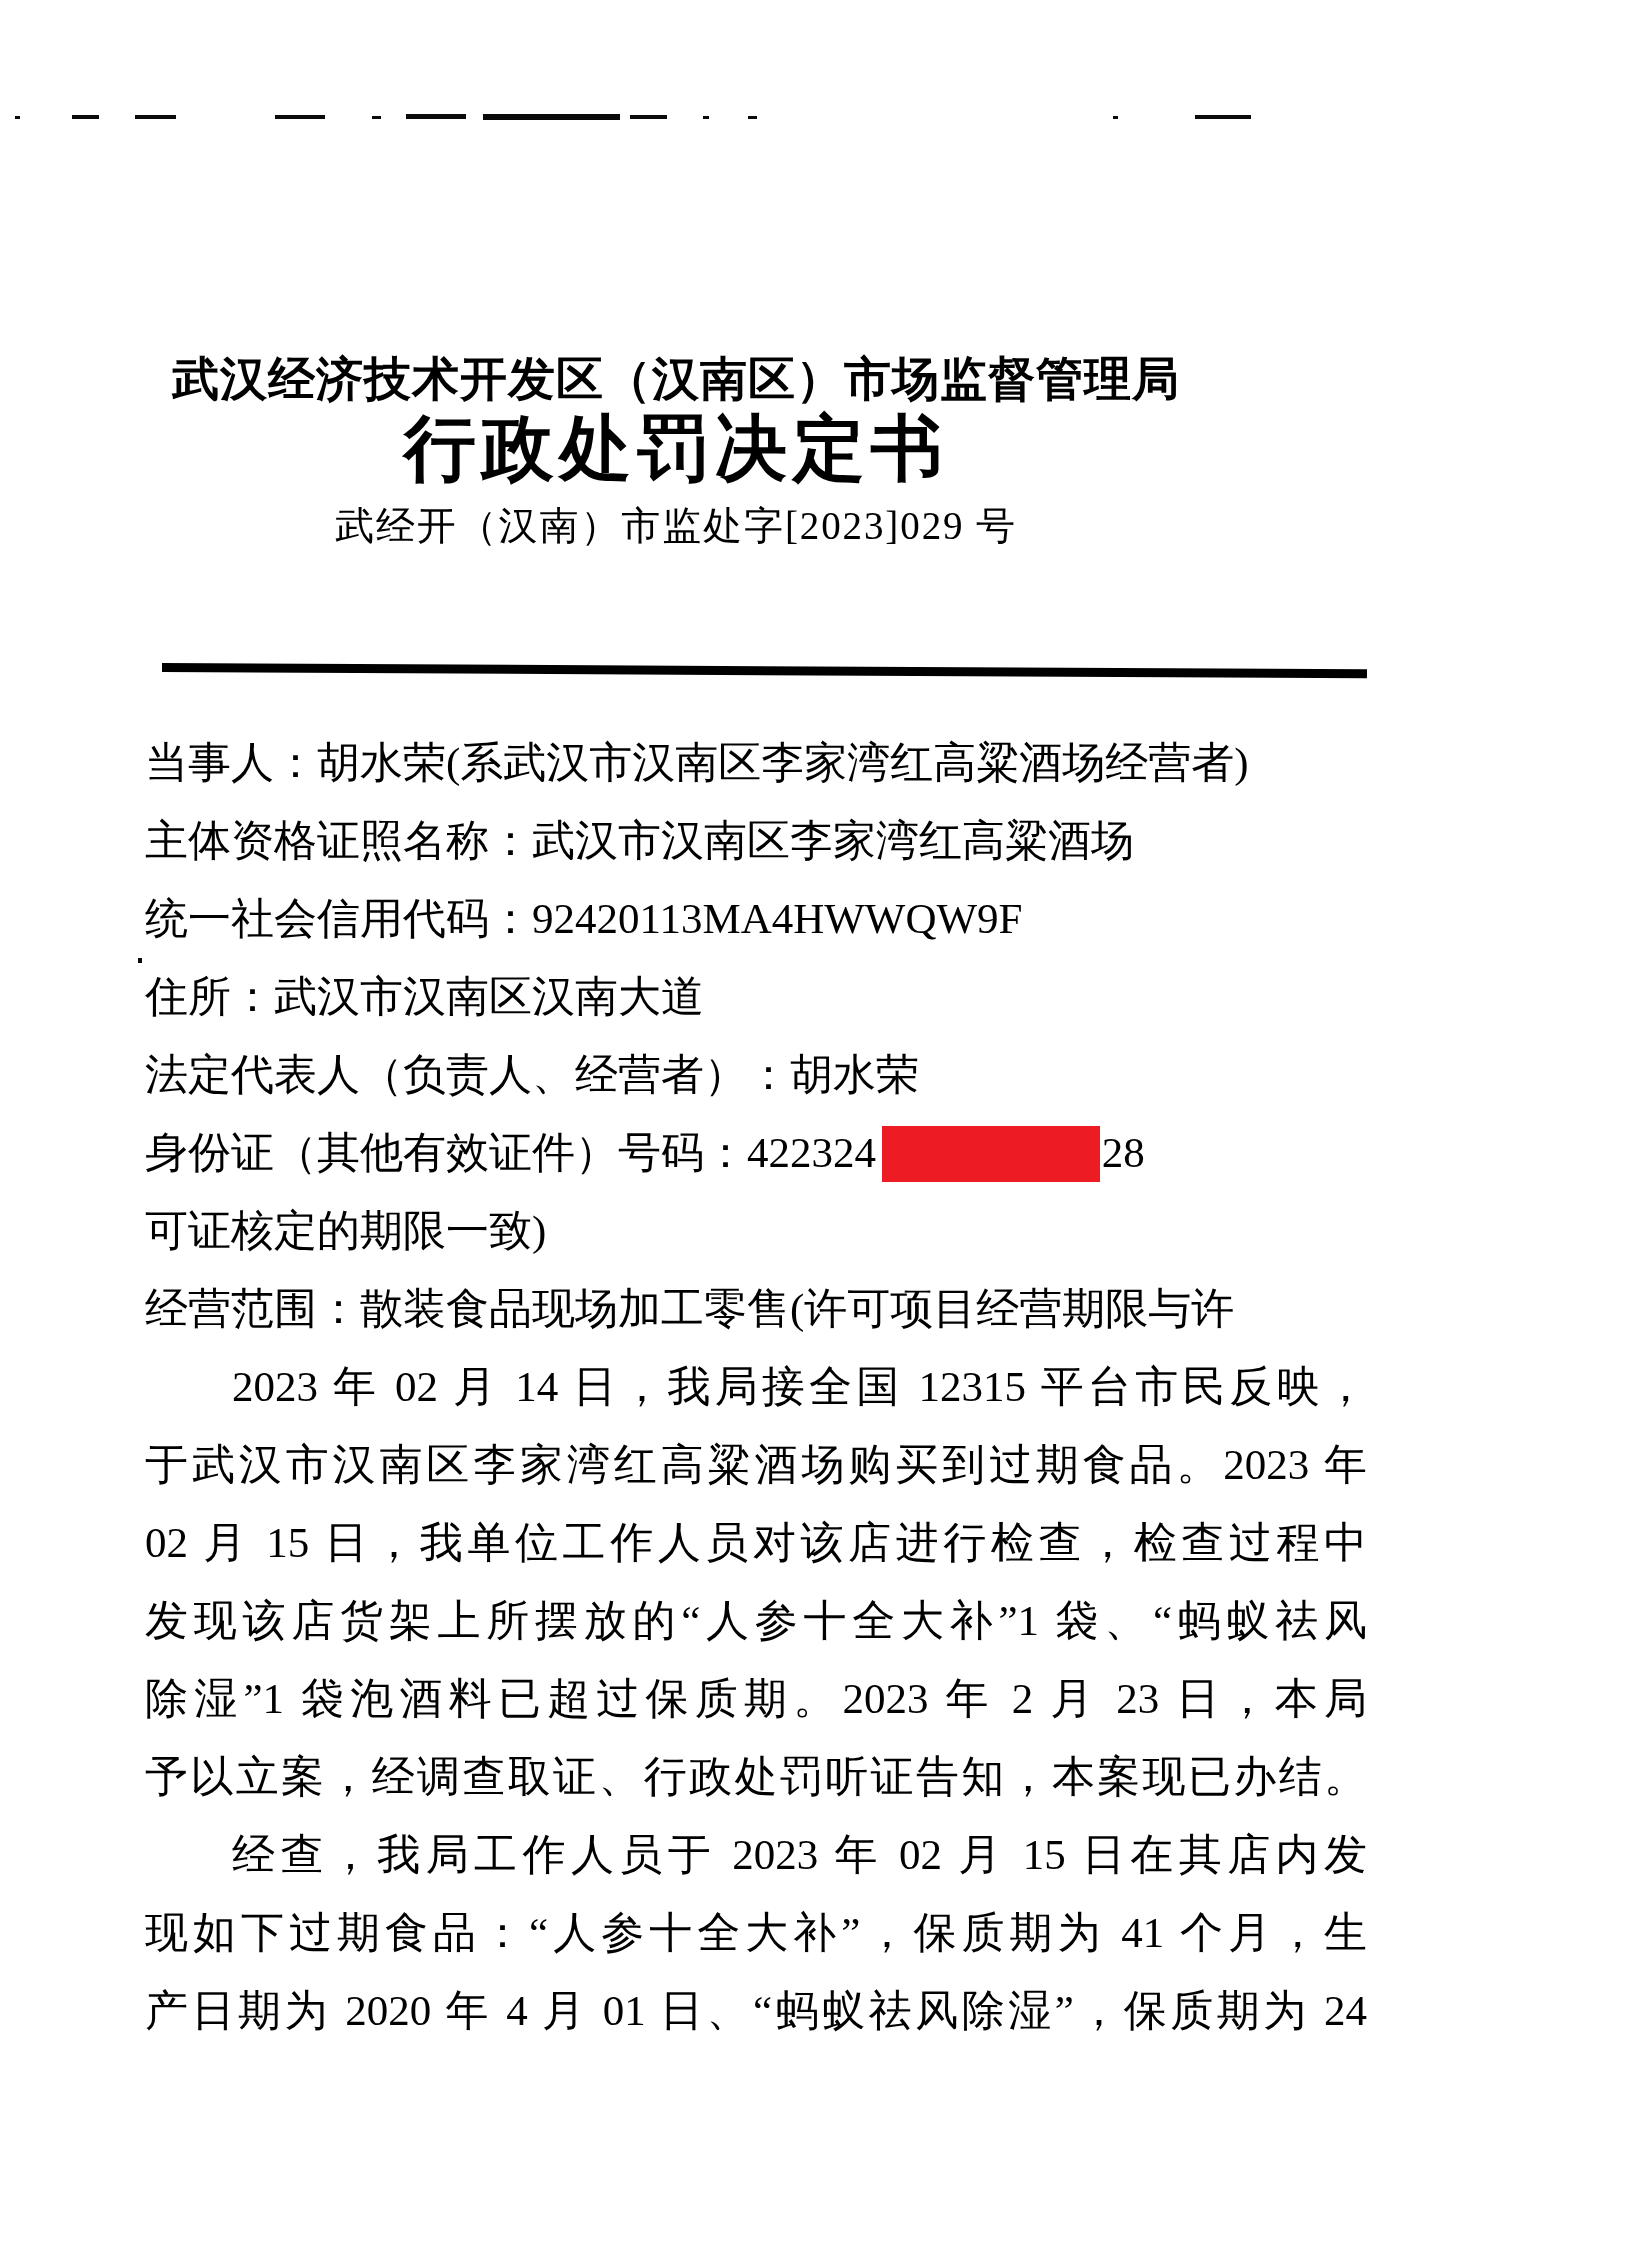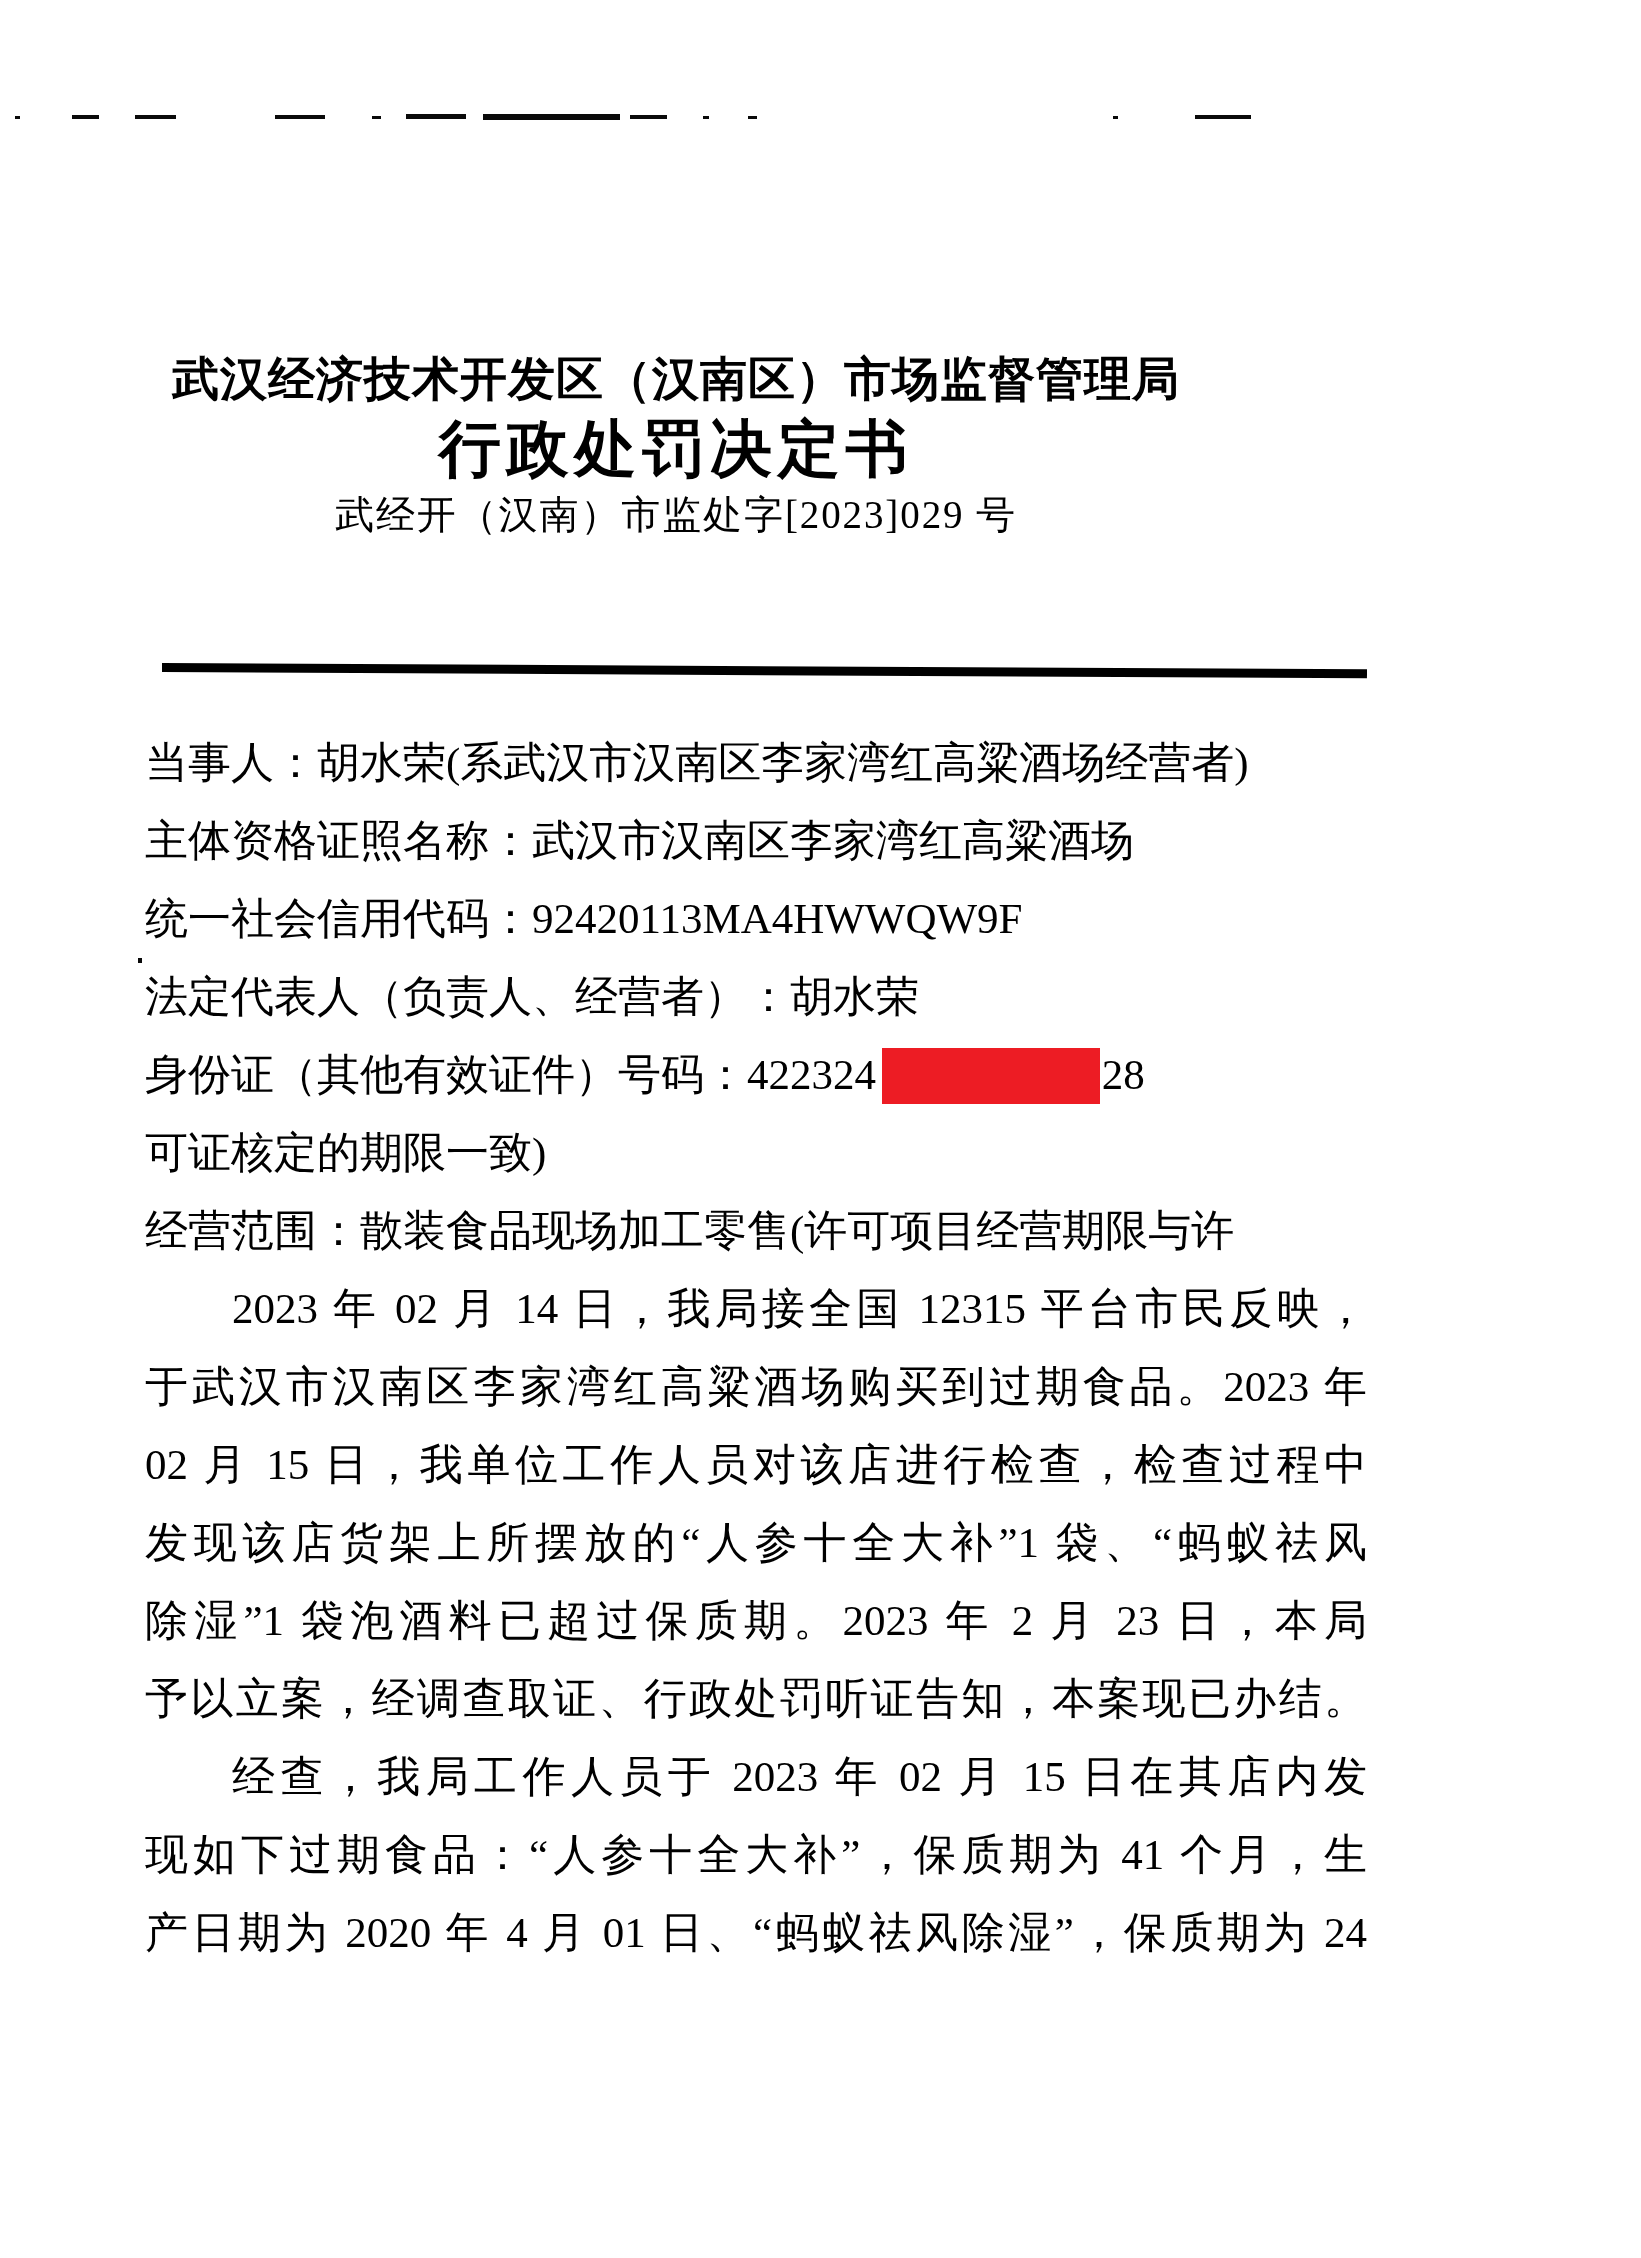--- a/index.html
+++ b/index.html
@@ -22,26 +22,27 @@
     text-align: center;
   }
   .agency {
     font-size: 47px;
     font-weight: bold;
     line-height: 1.25;
     letter-spacing: 1px;
     white-space: nowrap;
   }
   .doc-title {
-    font-size: 62px;
+    font-size: 72px;
     font-weight: bold;
     letter-spacing: 5.8px;
     line-height: 1.1;
     margin-top: 5.8px;
     white-space: nowrap;
+    font-family: Liberation Mono, monospace;
   }
   .doc-number {
     font-size: 39px;
     letter-spacing: 1.9px;
     margin-top: 5px;
     white-space: nowrap;
   }
   .rule {
     position: absolute;
     left: 162px; top: 663px;
@@ -103,20 +104,21 @@
     <div class="doc-title">行政处罚决定书</div>
     <div class="doc-number">武经开（汉南）市监处字[2023]029 号</div>
   </div>
 
   <div class="rule"></div>
 
   <div class="body-text">
     <div class="line">当事人：胡水荣(系武汉市汉南区李家湾红高粱酒场经营者)</div>
     <div class="line">主体资格证照名称：武汉市汉南区李家湾红高粱酒场</div>
     <div class="line">统一社会信用代码：92420113MA4HWWQW9F</div>
+    <div class="line">住所：武汉市汉南区汉南大道</div>
     <div class="line">法定代表人（负责人、经营者）：胡水荣</div>
     <div class="line">
       <span>身份证（其他有效证件）号码：422324</span><span class="redaction" style="background: rgb(237, 28, 36);"></span><span>28</span>
     </div>
     <div class="line">可证核定的期限一致)</div>
     <div class="line">经营范围：散装食品现场加工零售(许可项目经营期限与许</div>
     <div class="line fill indent">2023 年 02 月 14 日，我局接全国 12315 平台市民反映，</div>
     <div class="line fill">于武汉市汉南区李家湾红高粱酒场购买到过期食品。2023 年</div>
     <div class="line fill">02 月 15 日，我单位工作人员对该店进行检查，检查过程中</div>
     <div class="line fill">发现该店货架上所摆放的“人参十全大补”1 袋、“蚂蚁祛风</div>

